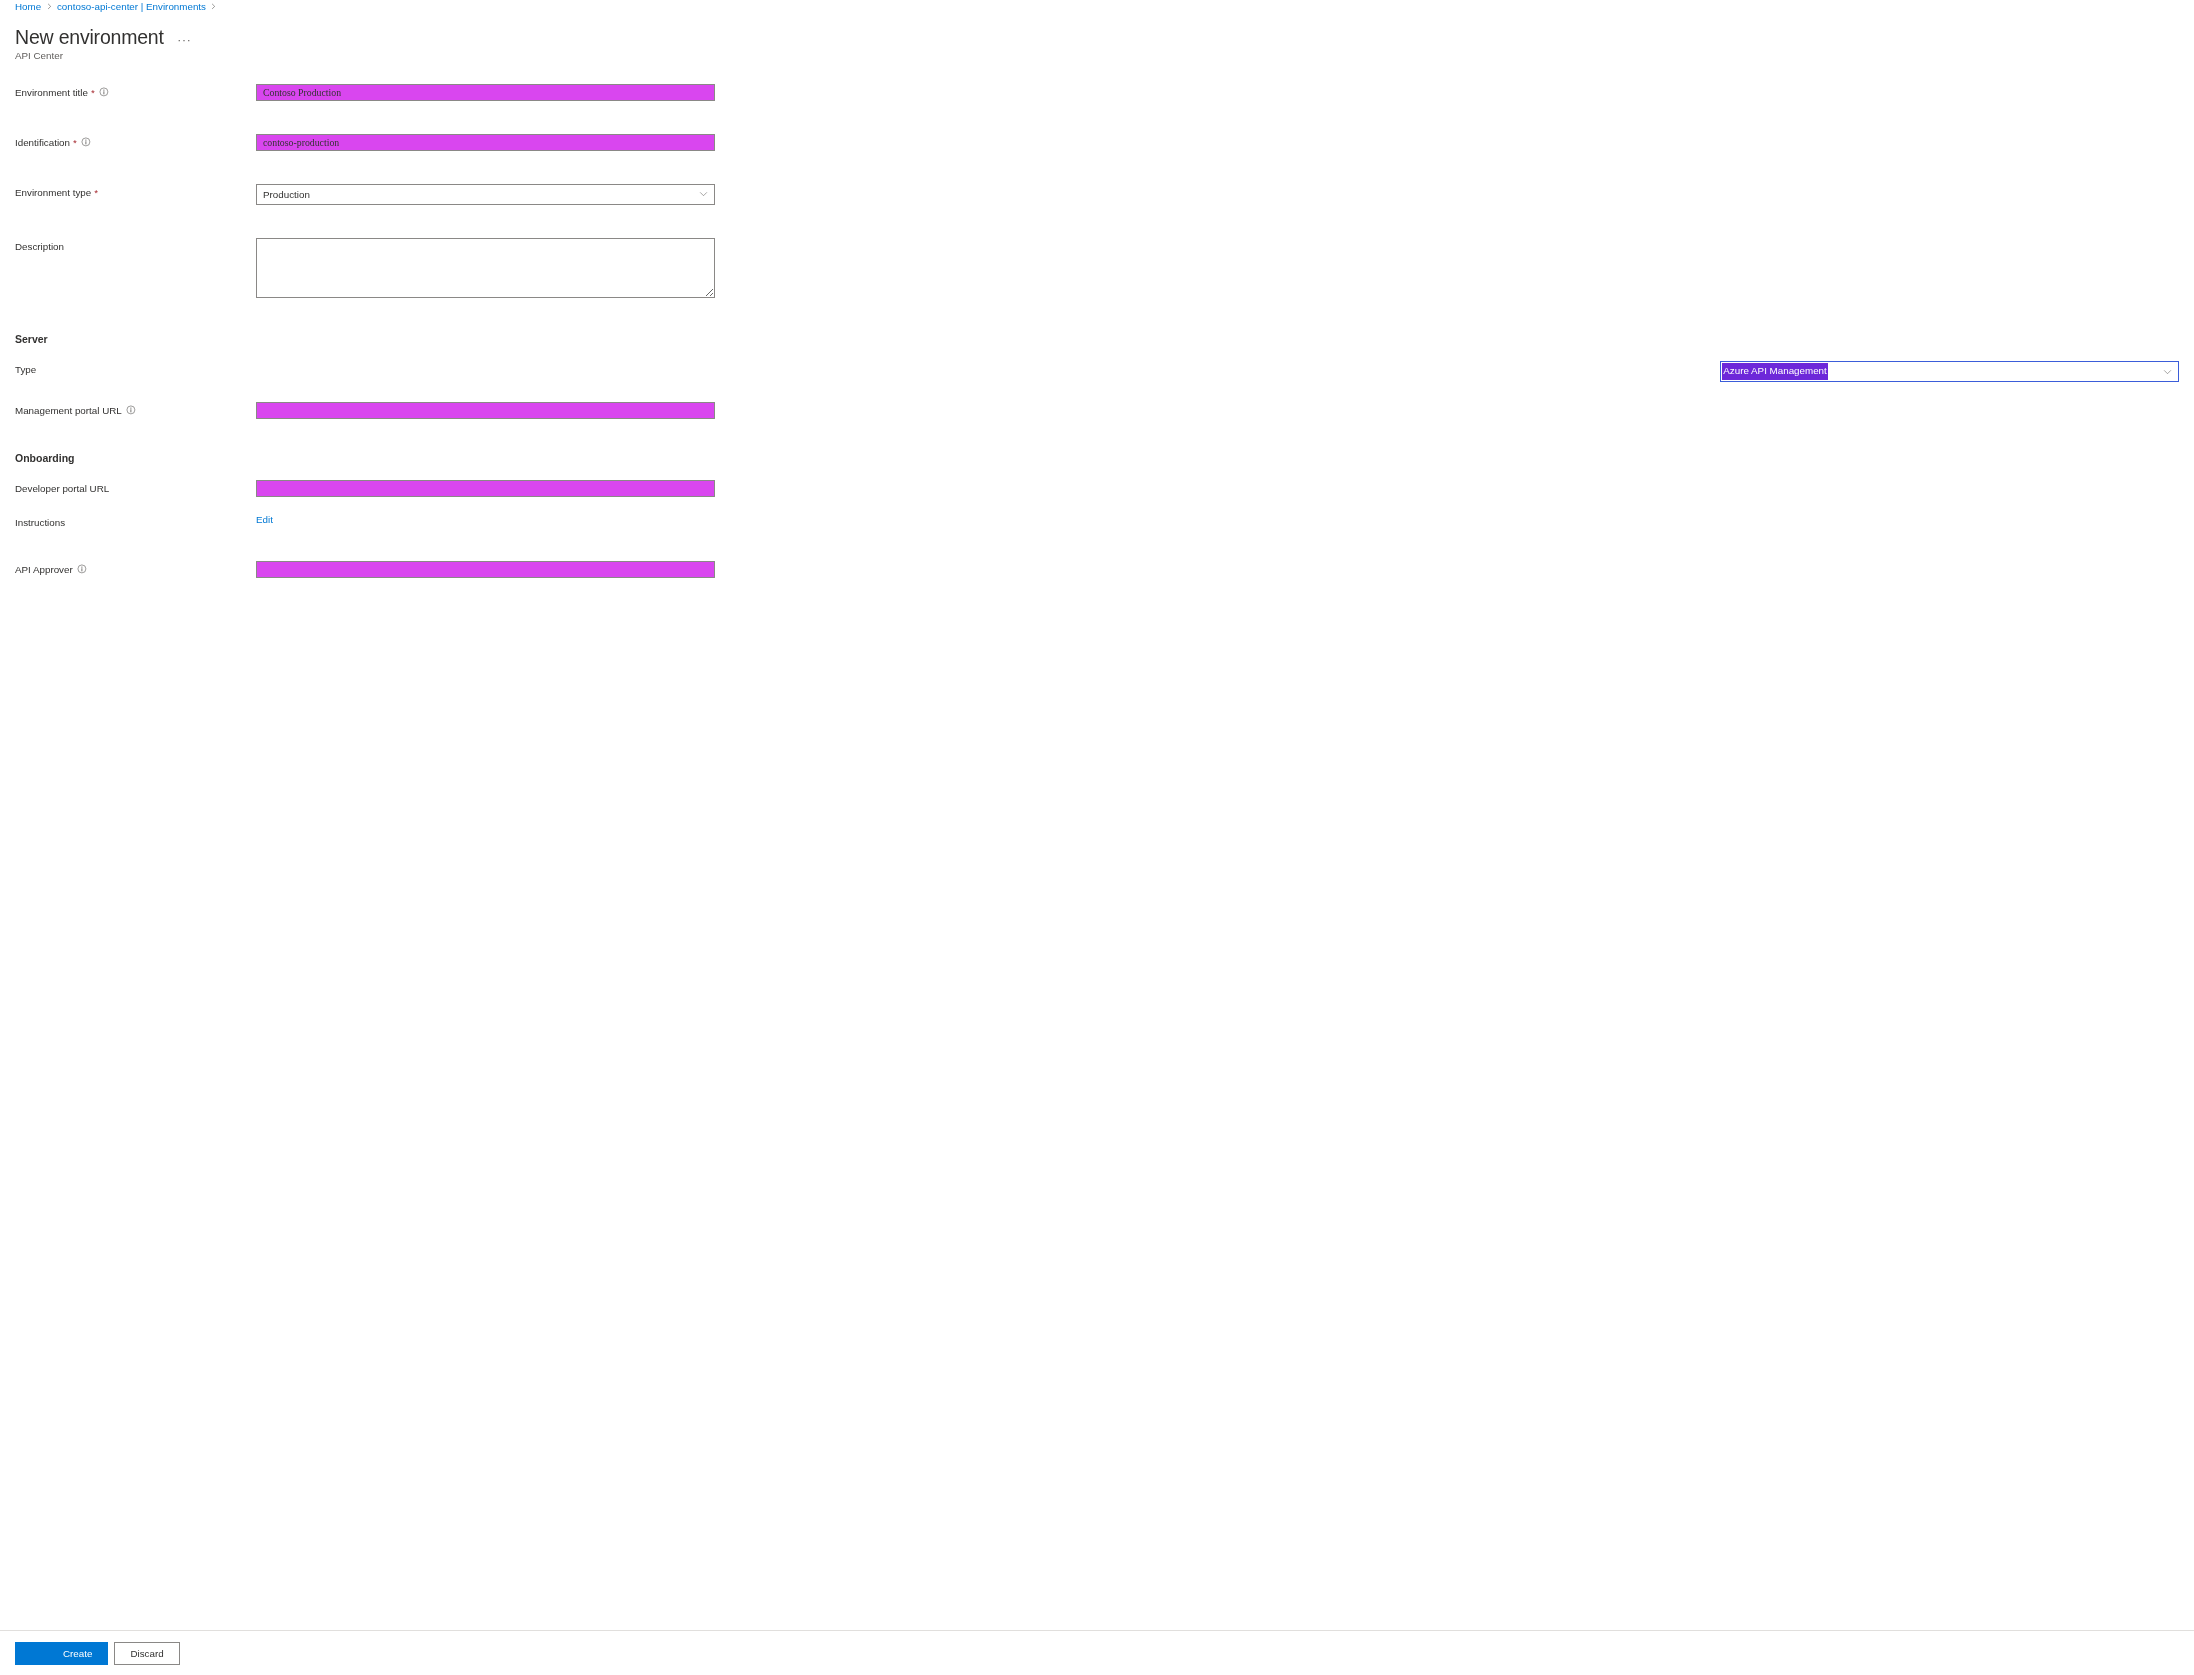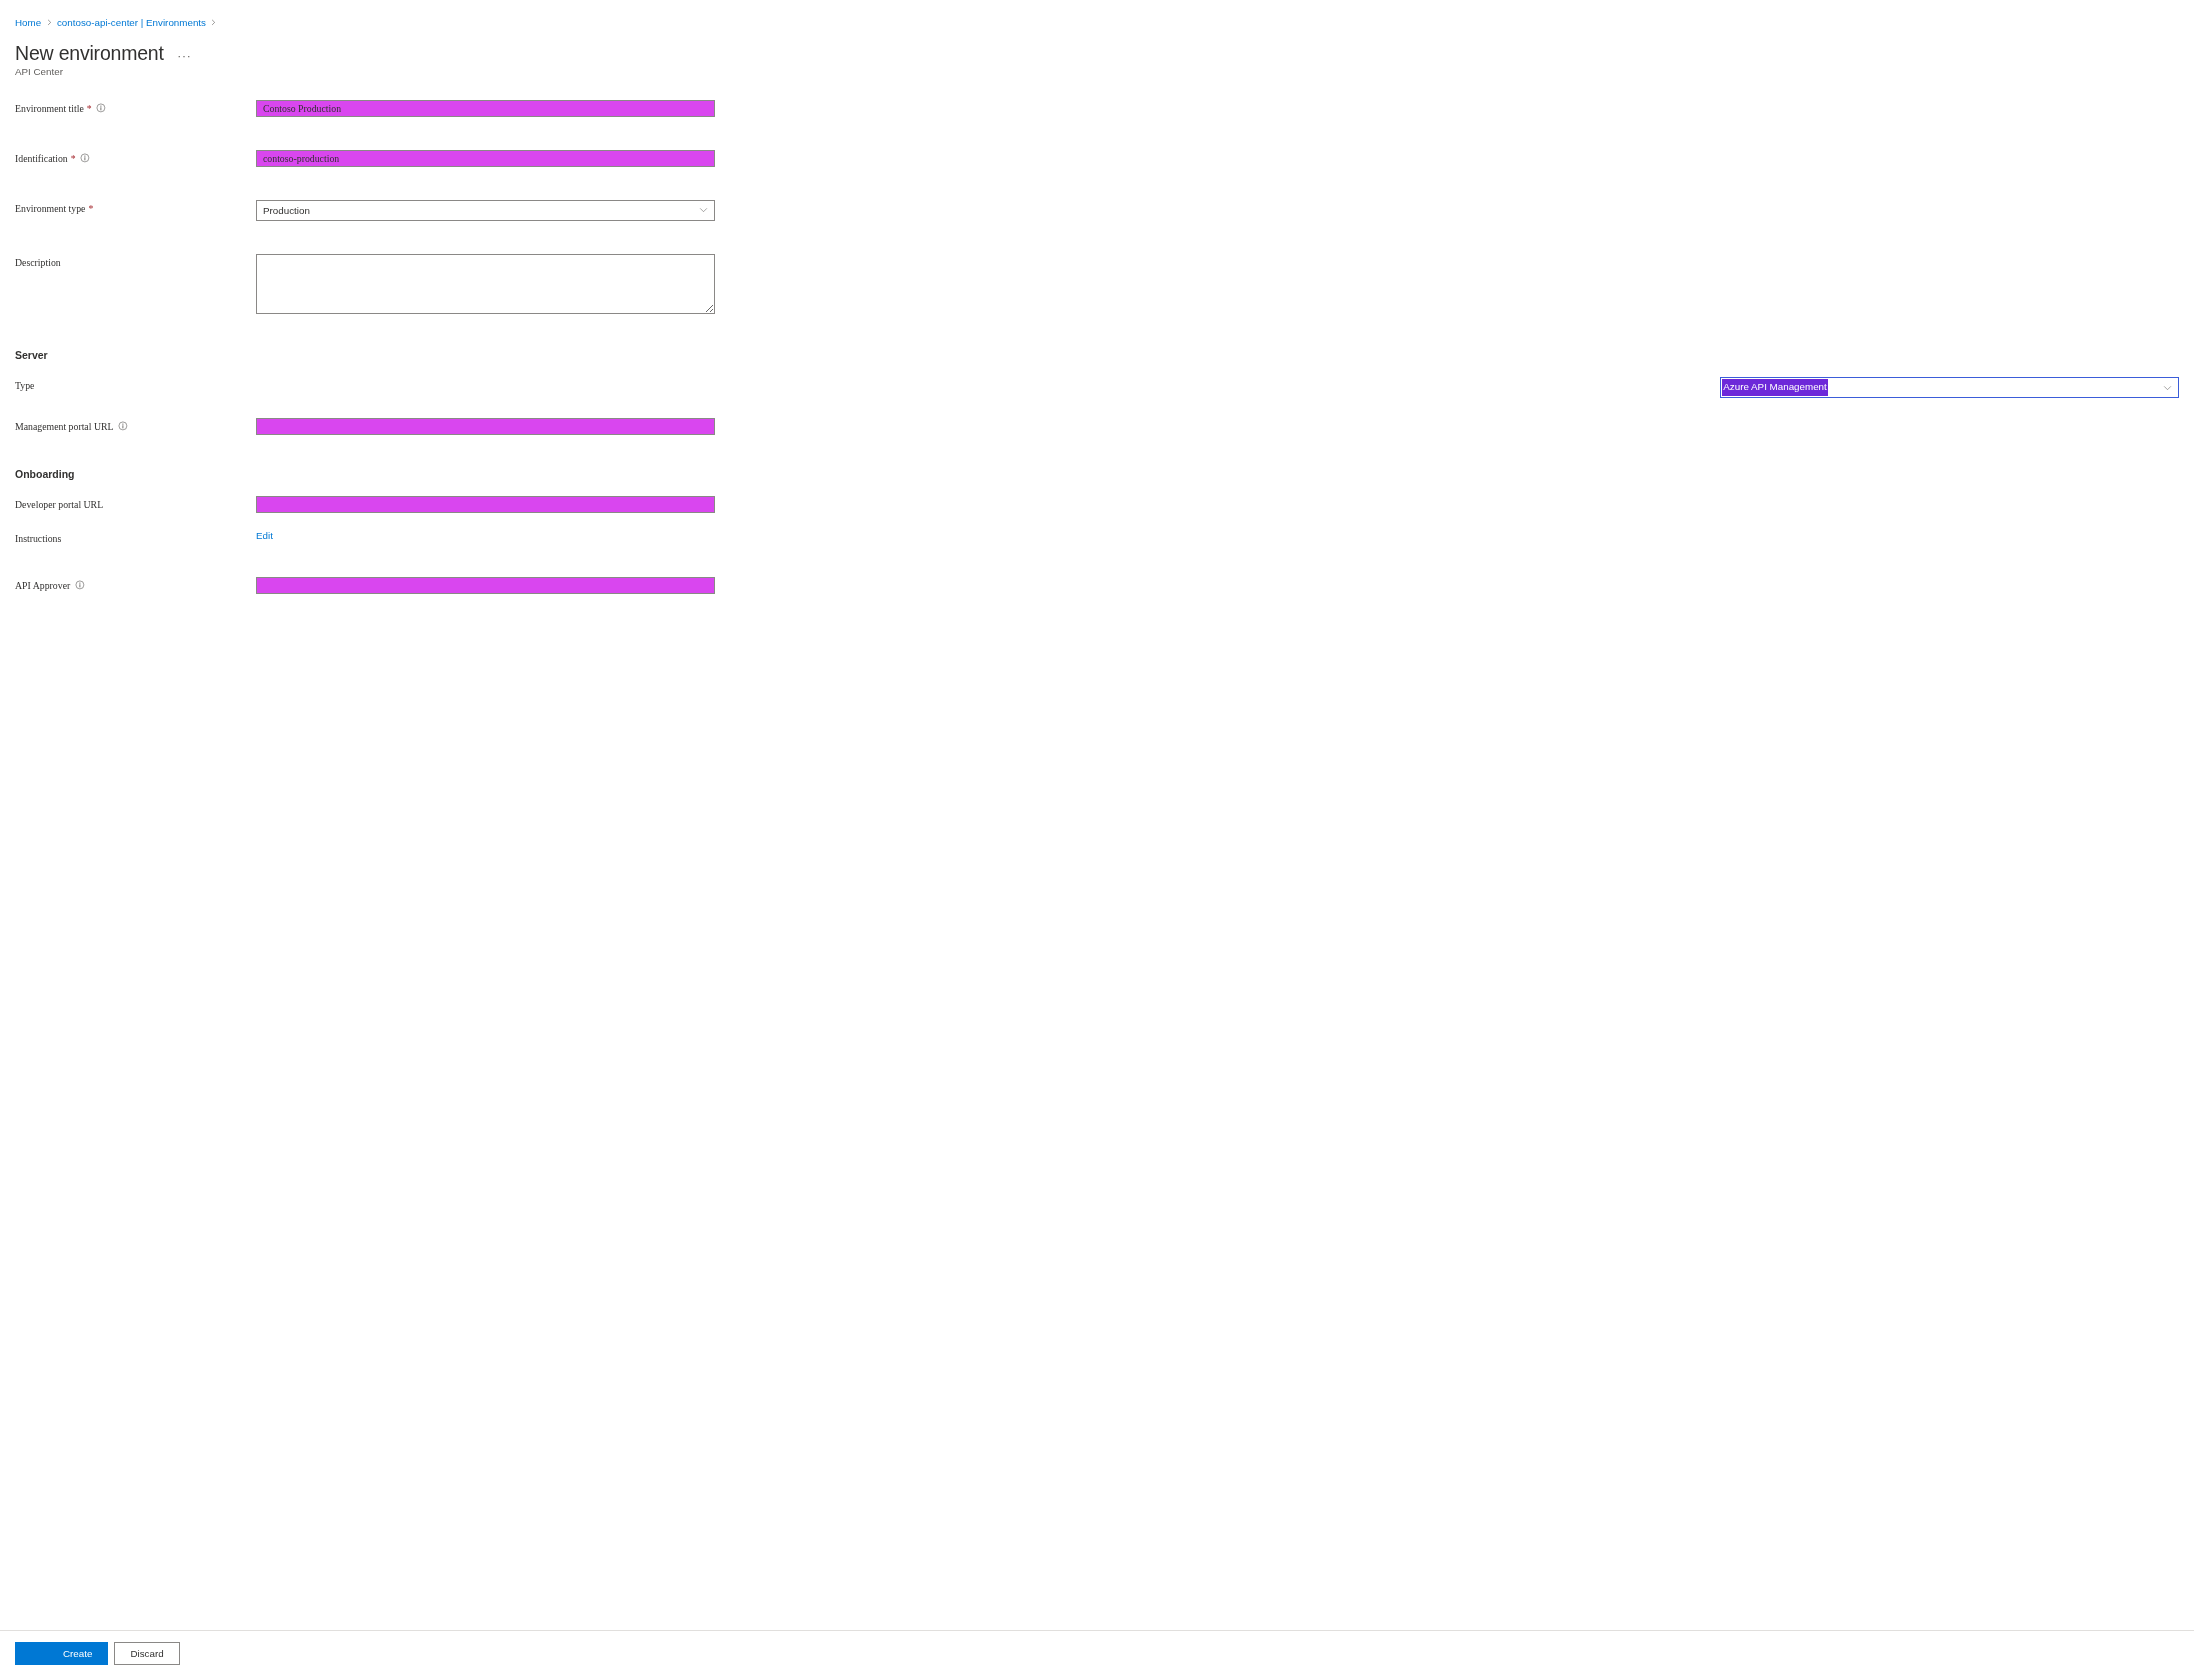--- a/index.html
+++ b/index.html
@@ -10,21 +10,21 @@
       font-size: 9.8px;
       color: #323130;
       background: #ffffff;
     }
     body {
       display: flex;
       flex-direction: column;
       min-height: 100vh;
     }
     .content-wrap {
-      padding: 17px 15px 18px 15px;
+      padding: 1px 15px 18px 15px;
       flex: 1;
     }
     .breadcrumb {
       display: flex;
       align-items: center;
       flex-wrap: wrap;
       font-size: 9.8px;
       margin-bottom: 13.5px;
       gap: 4.5px;
     }
@@ -74,21 +74,20 @@
     .field-row.tight2 { margin-bottom: 19.5px; justify-content: space-between; }
     .field-label {
       width: 241px;
       min-width: 241px;
       font-size: 9.8px;
       color: #323130;
       display: flex;
       align-items: center;
       gap: 3px;
       padding-top: 3px;
-      font-family: Liberation Serif, serif;
     }
     .req {
       color: #a4262c;
     }
     .info-icon {
       display: inline-flex;
       color: #605e5c;
       cursor: default;
       margin-left: 1.5px;
     }

